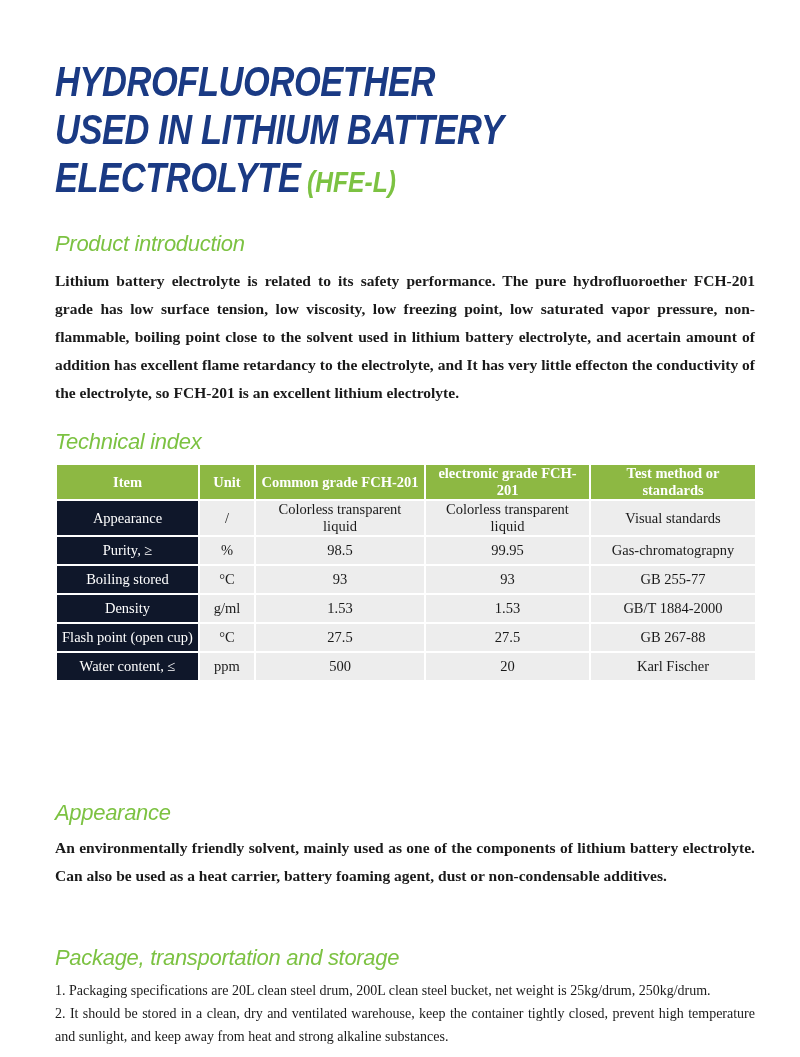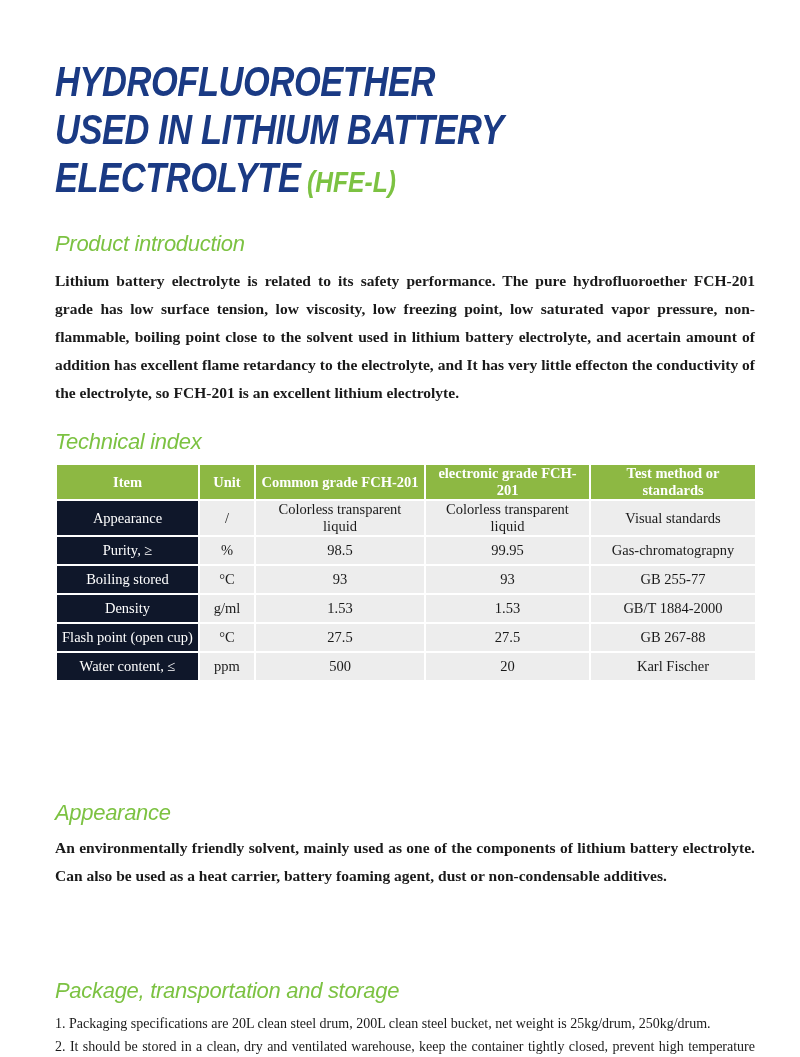--- a/index.html
+++ b/index.html
@@ -41,21 +41,21 @@
     font-weight: normal;
     font-style: italic;
     font-size: 22px;
     line-height: 26px;
     color: #7cc242;
     letter-spacing: -0.3px;
   }
   h2.intro-h { margin: 25px 0 10px 0; }
   h2.tech-h  { margin: 22px 0 8px 0; }
   h2.app-h   { margin: 118px 0 8px 0; }
-  h2.pkg-h   { margin: 88px 0 8px 0; }
+  h2.pkg-h   { margin: 55px 0 8px 0; }
 
   
   p.body-text {
     margin: 0;
     font-size: 15.5px;
     line-height: 28px;
     text-align: justify;
     font-weight: bold;
   }
   p.pkg-item { margin: 0; font-size: 14px; line-height: 23px; text-align: justify; }

